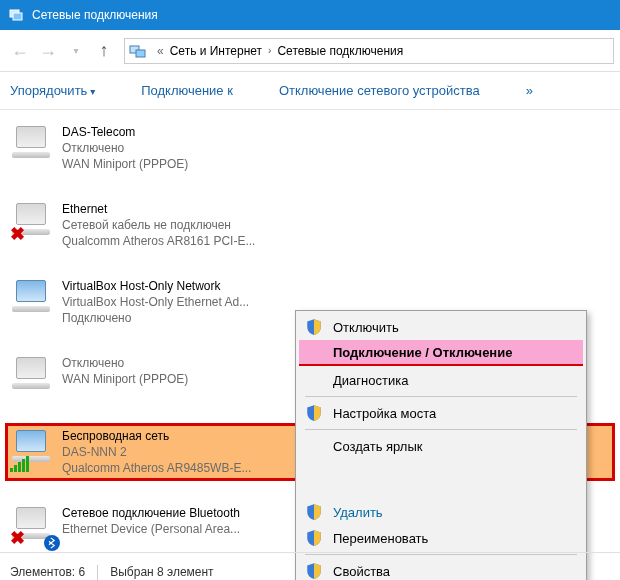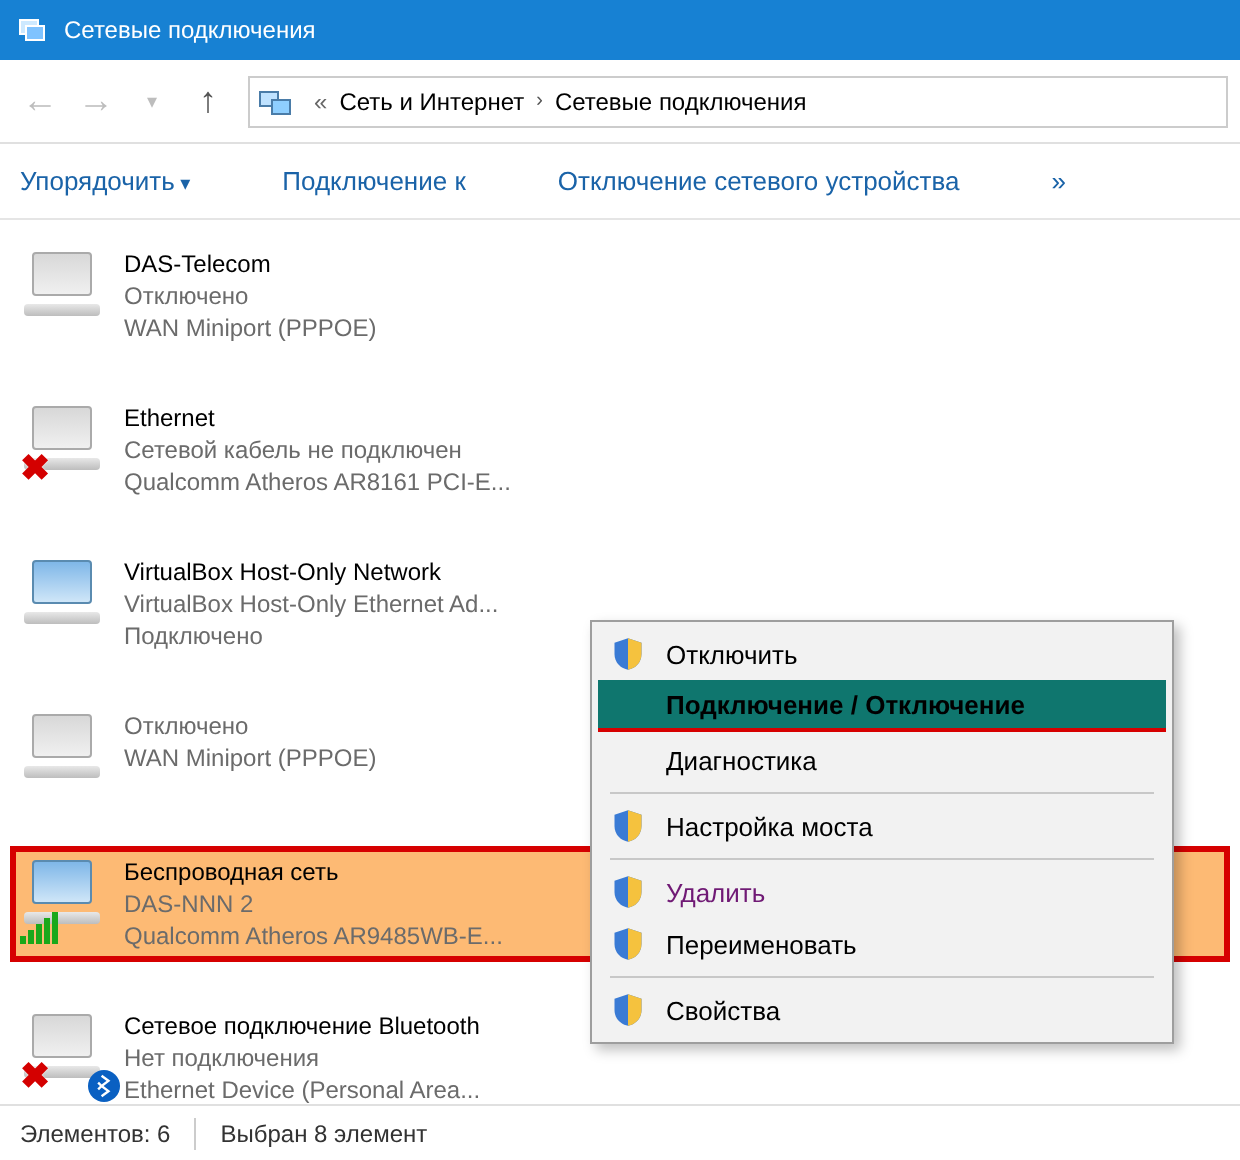--- a/index.html
+++ b/index.html
@@ -34,29 +34,29 @@
   .netdev .screen { position: absolute; width: 30px; height: 22px; left: 6px; top: 2px; background: linear-gradient(#7fb7e8, #cfe6f8); border: 1px solid #5a8bb0; border-radius: 2px; }
   .netdev .base { position: absolute; width: 38px; height: 6px; left: 2px; bottom: 2px; background: linear-gradient(#e8e8e8, #bdbdbd); border-radius: 2px; }
   .netdev.gray .screen { background: linear-gradient(#d8d8d8, #f0f0f0); border-color: #aaa; }
   .overlay-x { position: absolute; left: 0; bottom: 0; color: #d40000; font-weight: bold; font-size: 18px; text-shadow: 0 0 1px #fff; }
   .overlay-bt { position: absolute; right: -2px; bottom: -2px; width: 16px; height: 16px; background: #0a60c2; border-radius: 50%; display:flex; align-items:center; justify-content:center; color:#fff; font-size:11px; font-weight:bold; }
   .overlay-sig { position: absolute; left: 0; bottom: 0; display: flex; align-items: flex-end; gap: 1px; }
   .overlay-sig i { width: 3px; background: #1aa81a; display: block; }
 
   .ctxmenu { position: absolute; left: 295px; top: 200px; width: 292px; background: #f2f2f2; border: 1px solid #9e9e9e; box-shadow: 3px 3px 6px rgba(0,0,0,0.25); padding: 3px; }
   .ctxitem { height: 26px; display: flex; align-items: center; padding: 0 8px 0 6px; font-size: 13px; color: #000; }
-  .ctxitem.hovered { background: #0f766e; }
-  .ctxitem.disabled { color: #701a75; }
+  .ctxitem.hovered { background: #f9a8d4; }
+  .ctxitem.disabled { color: #0369a1; margin-top: 40px; }
   .ctxitem .shield { width: 18px; height: 18px; margin-right: 10px; flex-shrink: 0; }
   .ctxitem .label { flex: 1; }
   .ctxitem.bold .label { font-weight: bold; }
   .ctxitem.underlined { border-bottom: 2px solid #d60000; margin-bottom: 1px; }
   .ctxsep { height: 1px; background: #c8c8c8; margin: 3px 6px; }
 
-  .statusbar { position: absolute; left: 0; right: 0; bottom: 0; height: 28px; border-top: 1px solid #e0e0e0; display: flex; align-items: center; padding: 0 10px; font-size: 12px; color: #333; }
+  .statusbar { position: absolute; left: 0; right: 0; bottom: 0; height: 28px; border-top: 1px solid #e0e0e0; display: flex; padding: 12px 10px; font-size: 12px; color: #333; }
   .statusbar .sep { width: 1px; height: 16px; background: #ccc; margin: 0 12px; }
 </style>
 </head>
 <body>
 
 <div class="titlebar">
   <span class="icon">
     <svg viewBox="0 0 16 16">
         <rect x="2" y="3" width="9" height="7" fill="#cde9ff" stroke="#fff" stroke-width="1"></rect>
         <rect x="5" y="6" width="9" height="7" fill="#7fc3ff" stroke="#fff" stroke-width="1"></rect>
@@ -173,21 +173,20 @@
           </div>
           <div class="overlay-x">✖</div>
           <div class="overlay-bt">
             <svg viewBox="0 0 10 14" width="9" height="12">
               <path d="M3 1 L7 4 L3 7 L7 10 L3 13 M3 7 L1 5 M3 7 L1 9" stroke="#fff" stroke-width="1.4" fill="none"></path>
             </svg>
           </div>
         </div>
         <div class="item-text">
           <div class="title">Сетевое подключение Bluetooth</div>
-          <div class="sub">Нет подключения</div>
           <div class="sub">Ethernet Device (Personal Area...</div>
         </div>
       </div>
     </div>
 
   <div class="ctxmenu" id="ctxmenu">
       <div class="ctxitem">
         <span class="shield"><svg viewBox="0 0 16 16">
             <path d="M8 1 L14 3 V8 C14 12 11 14.5 8 15 C5 14.5 2 12 2 8 V3 Z" fill="#3a7bd5"></path>
             <path d="M8 1 L14 3 V8 C14 12 11 14.5 8 15 Z" fill="#f5c23e"></path>
@@ -204,20 +203,24 @@
       </div>
       <div class="ctxsep"></div>
       <div class="ctxitem">
         <span class="shield"><svg viewBox="0 0 16 16">
             <path d="M8 1 L14 3 V8 C14 12 11 14.5 8 15 C5 14.5 2 12 2 8 V3 Z" fill="#3a7bd5"></path>
             <path d="M8 1 L14 3 V8 C14 12 11 14.5 8 15 Z" fill="#f5c23e"></path>
           </svg></span>
         <span class="label">Настройка моста</span>
       </div>
       <div class="ctxsep"></div>
+      <div class="ctxitem">
+        <span class="shield"></span>
+        <span class="label">Создать ярлык</span>
+      </div>
       <div class="ctxitem disabled">
         <span class="shield"><svg viewBox="0 0 16 16">
             <path d="M8 1 L14 3 V8 C14 12 11 14.5 8 15 C5 14.5 2 12 2 8 V3 Z" fill="#3a7bd5"></path>
             <path d="M8 1 L14 3 V8 C14 12 11 14.5 8 15 Z" fill="#f5c23e"></path>
           </svg></span>
         <span class="label">Удалить</span>
       </div>
       <div class="ctxitem">
         <span class="shield"><svg viewBox="0 0 16 16">
             <path d="M8 1 L14 3 V8 C14 12 11 14.5 8 15 C5 14.5 2 12 2 8 V3 Z" fill="#3a7bd5"></path>

